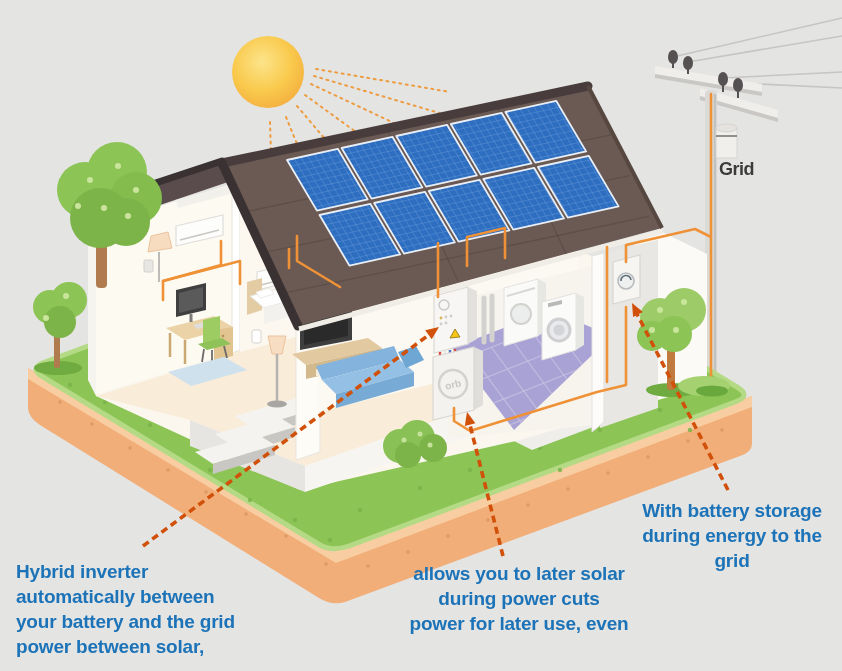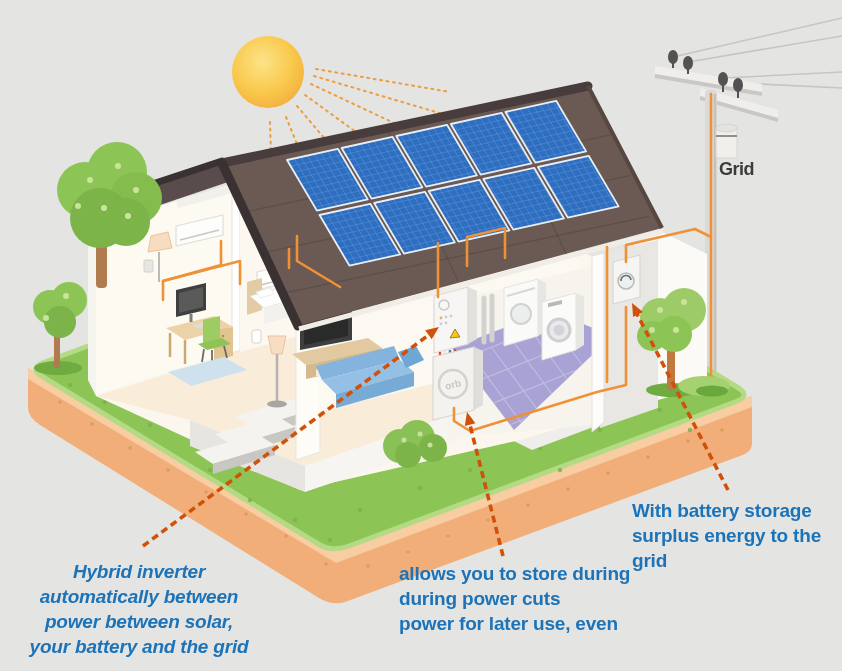--- a/index.html
+++ b/index.html
@@ -1,22 +1,22 @@
 <!DOCTYPE html>
 <html style="--bg: #e4e4e3; --ann: #1c73b8; --arrow: #d1500a; --wire: #ef9136;"><head>
 <meta charset="utf-8">
 <style>
   html,body{margin:0;padding:0;}
   body{font-family:"Liberation Sans",sans-serif;}
   .stage{position:relative;width:842px;height:671px;background:var(--bg,#e4e4e3);overflow:hidden;}
   .stage svg{position:absolute;left:0;top:0;}
   .annotation{position:absolute;font-weight:700;font-size:19px;line-height:25px;color:var(--ann,#1c73b8);letter-spacing:-0.2px;}
   .annotation span{display:block;}
-  .ann-right{text-align:center;font-style:italic;}
-  .ann-left{text-align:left;}
+  .ann-right{text-align:left;}
+  .ann-left{text-align:center;}
 </style>
 </head>
 <body>
 
 <div class="stage">
 <svg width="842" height="671" viewBox="0 0 842 671">
   <defs>
     <radialGradient id="sunGrad" cx="42%" cy="36%" r="75%">
       <stop offset="0%" stop-color="#fce48a"></stop>
       <stop offset="55%" stop-color="#f9c94c"></stop>
@@ -388,26 +388,26 @@
     <g>
       <line x1="728" y1="490" x2="637" y2="314" style="stroke:var(--arrow,#d1500a)" stroke-width="3.6" stroke-dasharray="7 4.5"></line>
       <polygon points="632,303 642.9,312.1 633.1,317.1" style="fill:var(--arrow,#d1500a)"></polygon>
     </g>
   </g>
 </svg>
 
   <div class="annotation ann-right" style="left:16px;top:559px;width:246px;">
     <span>Hybrid inverter</span>
     <span>automatically between</span>
+    <span>your battery and the grid</span>
     <span>power between solar,</span>
-    <span>your battery and the grid</span>
   </div>
   <div class="annotation ann-left" style="left:399px;top:561px;width:240px;">
-    <span>allows you to store during</span>
+    <span>allows you to later solar</span>
     <span>during power cuts</span>
     <span>power for later use, even</span>
   </div>
   <div class="annotation ann-left" style="left:632px;top:498px;width:200px;">
     <span>With battery storage</span>
-    <span>surplus energy to the</span>
+    <span>during energy to the</span>
     <span>grid</span>
   </div>
 </div>
 
 </body></html>

